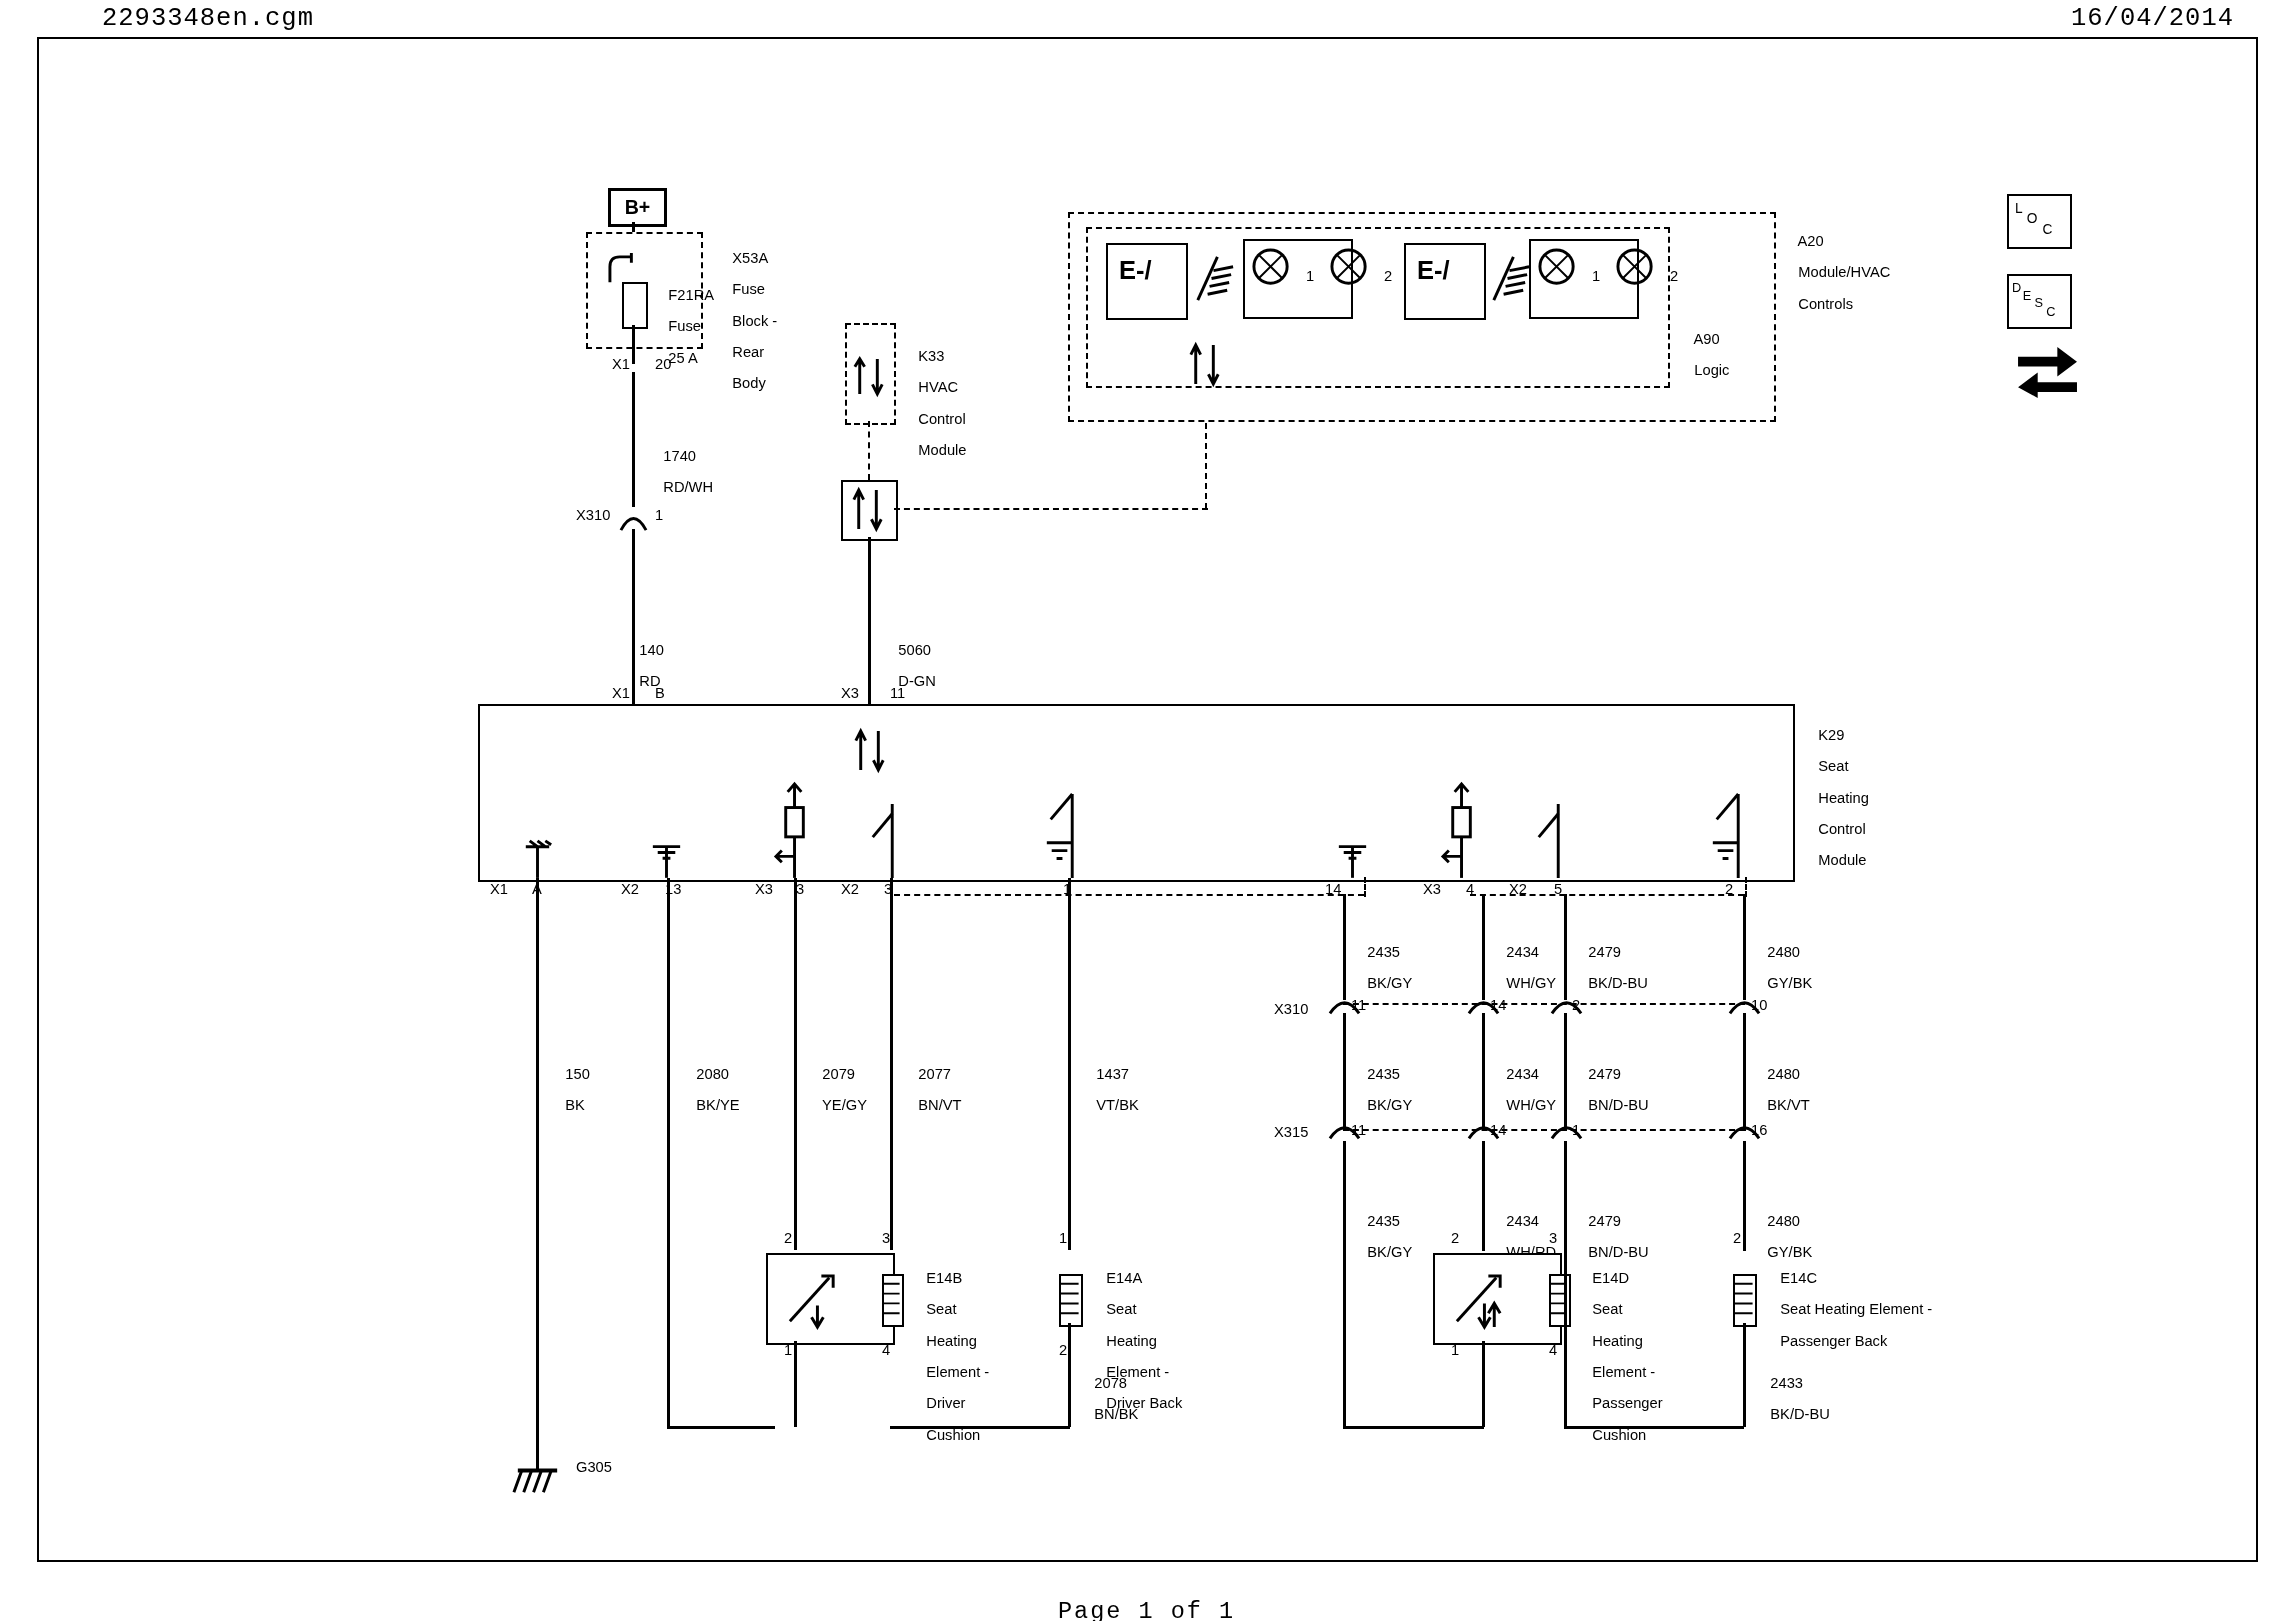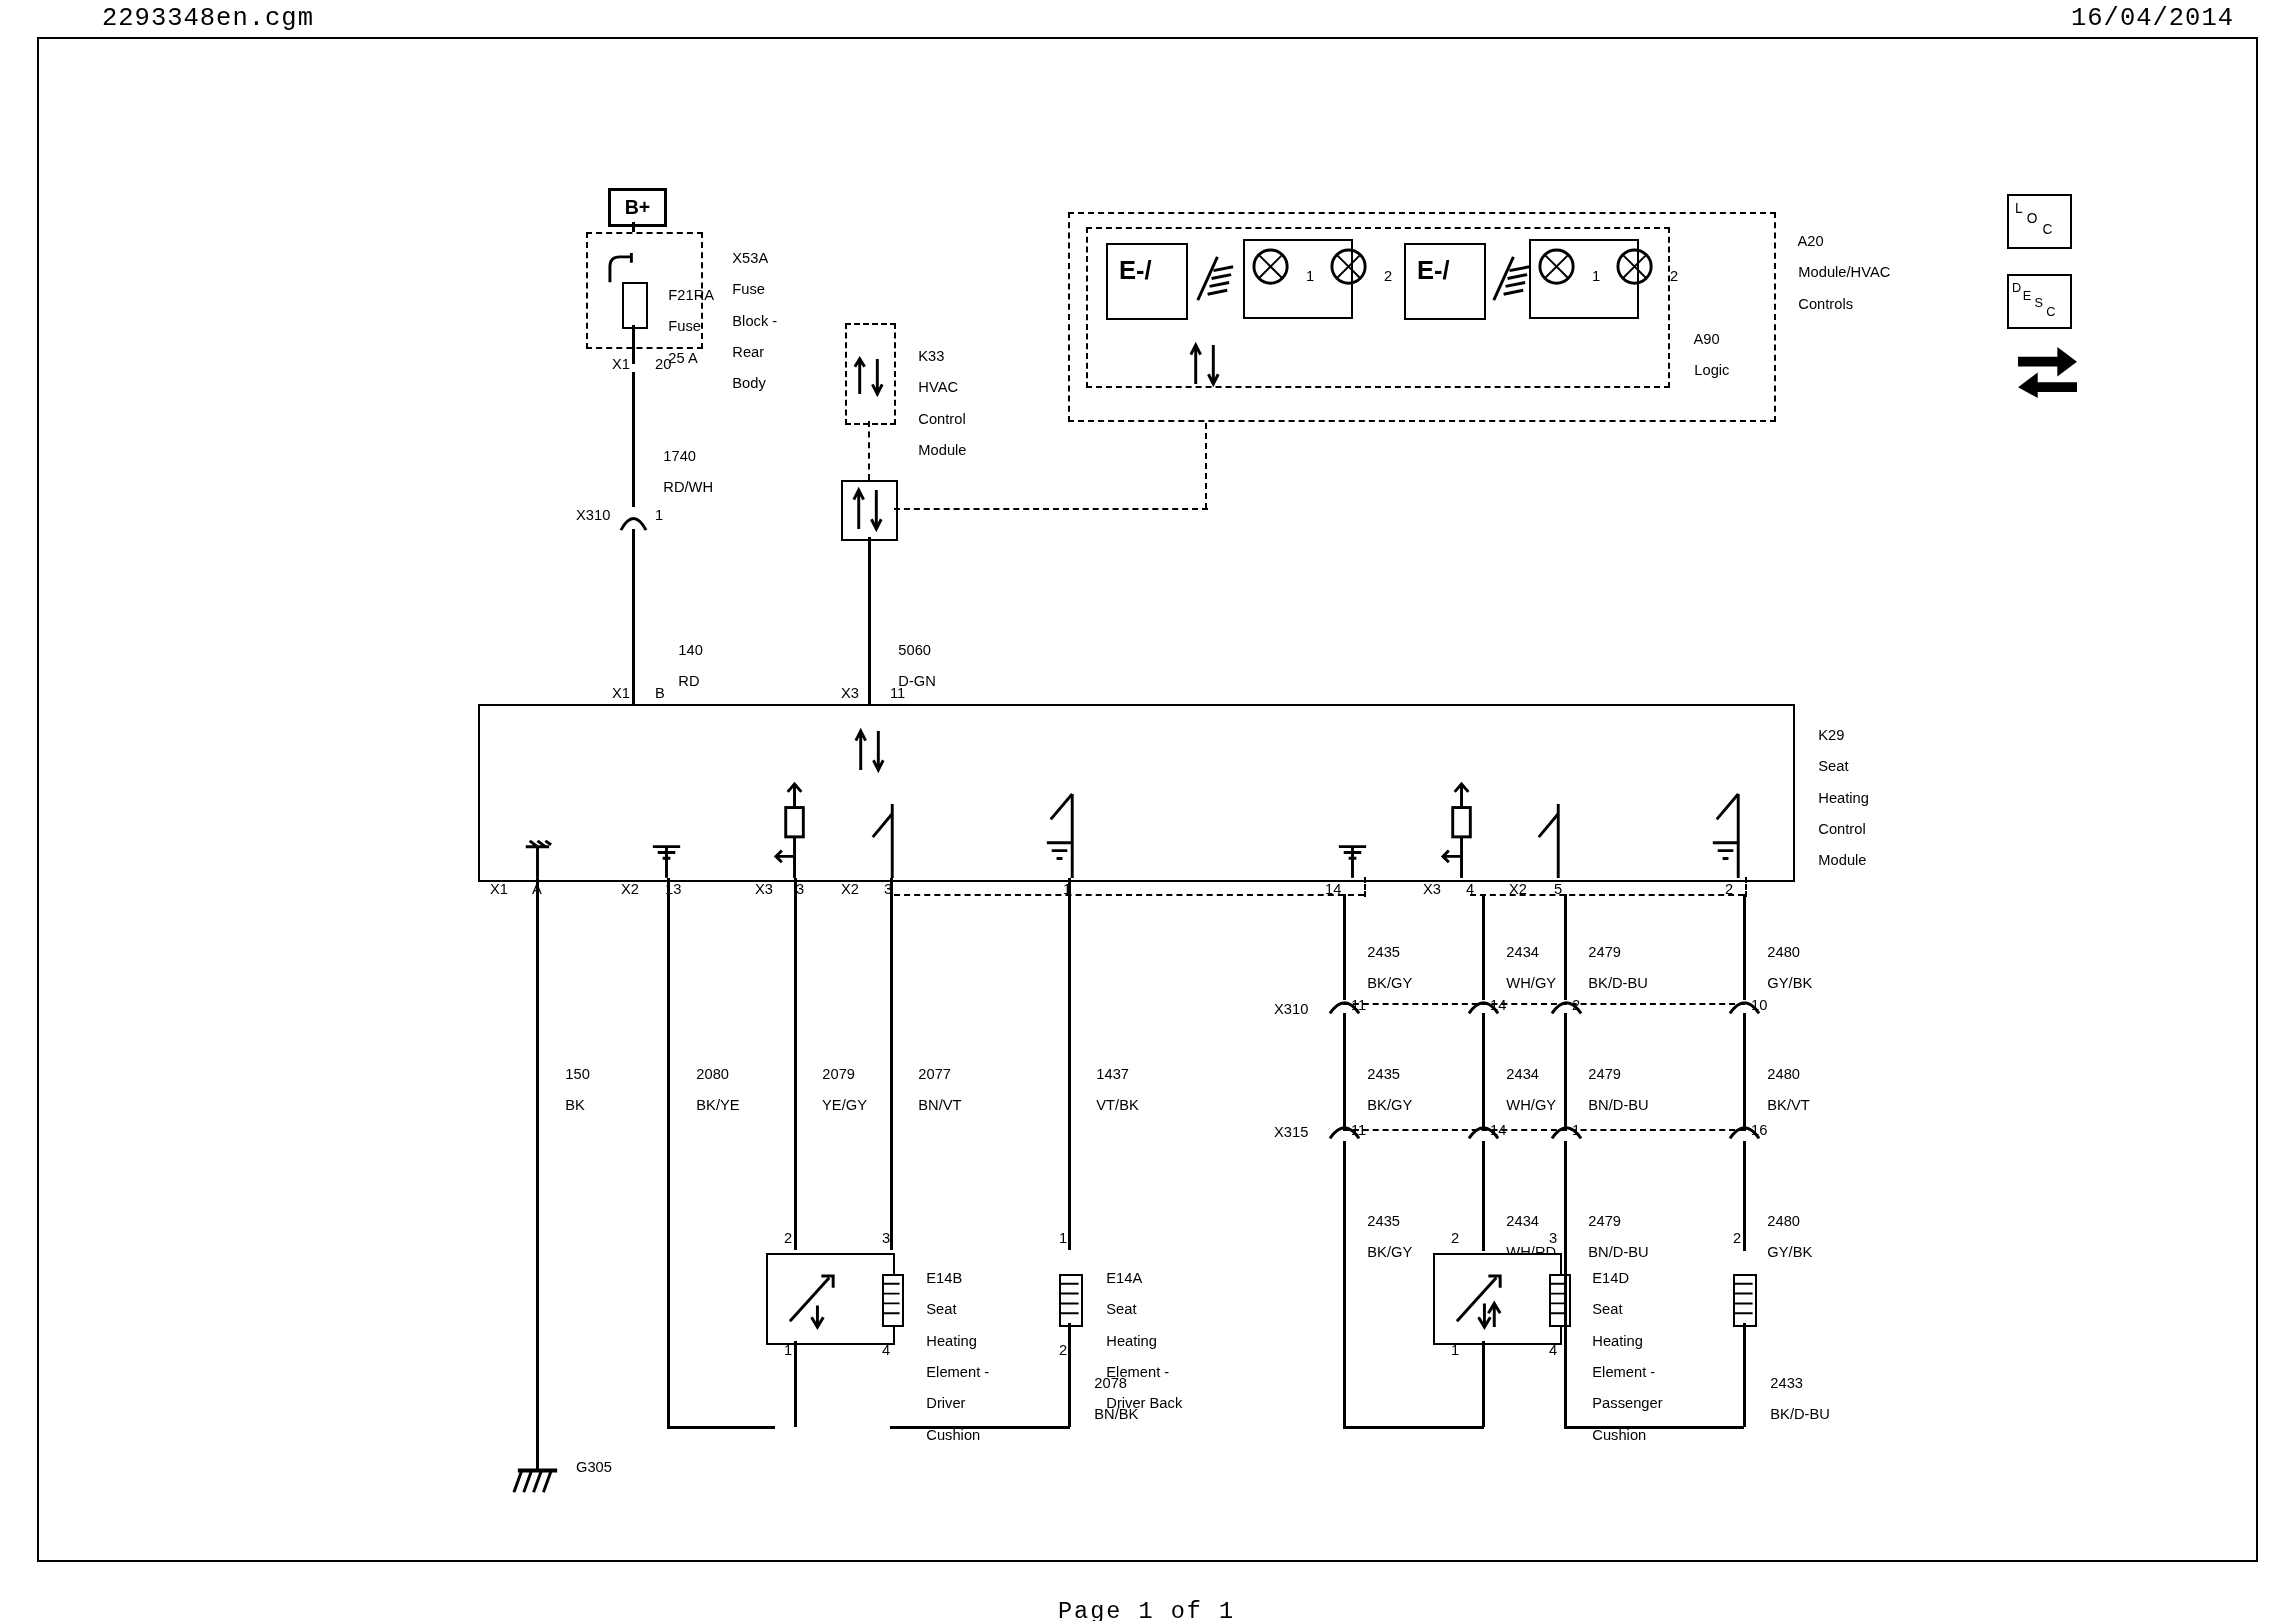--- a/index.html
+++ b/index.html
@@ -88,21 +88,21 @@
     <span>RD/WH</span>
   </div>
 
   <svg style="position:absolute;left:617px;top:505px;" width="33" height="29" viewBox="0 0 34 30">
     <path d="M4 26 Q17 2 30 26" stroke="#000" stroke-width="3" fill="none"></path>
   </svg>
   <div class="lbl" style="left:576px;top:508px;">X310</div>
   <div class="lbl" style="left:655px;top:508px;">1</div>
 
   <div class="vline" style="left:632px;top:529px;height:176px;"></div>
-  <div class="lbl" style="left:662px;top:627px;">
+  <div class="lbl" style="left:623px;top:627px;">
     <span>140</span><br>
     <span>RD</span>
   </div>
   <div class="lbl" style="left:612px;top:686px;">X1</div>
   <div class="lbl" style="left:655px;top:686px;">B</div>
   <div class="lbl" style="left:629px;top:714px;">B+</div>
 
   <div class="box dash" style="left:845px;top:323px;width:47px;height:98px;"></div>
   <svg style="position:absolute;left:848px;top:353px;" width="43" height="45" viewBox="0 0 44 46">
     <path d="M12 42 L12 8 M7 14 L12 6 L17 14" stroke="#000" stroke-width="3" fill="none"></path>
@@ -477,20 +477,25 @@
   </div>
   <div class="vline" style="left:1343px;top:1251px;height:176px;"></div>
   <div class="hline" style="left:1343px;top:1426px;width:141px;"></div>
   <div class="vline" style="left:1482px;top:1341px;height:86px;"></div>
 
   <div class="sq" style="left:1733px;top:1274px;width:19.6px;height:49px;"></div>
   <svg style="position:absolute;left:1733px;top:1274px;" width="19.6" height="49" viewBox="0 0 20 50">
     <path d="M0 10 L20 10 M0 20 L20 20 M0 30 L20 30 M0 40 L20 40" stroke="#000" stroke-width="2"></path>
   </svg>
   <div class="lbl" style="left:1733px;top:1231px;">2</div>
+  <div class="lbl" style="left:1764px;top:1255px;">
+    <span>E14C</span><br>
+    <span>Seat Heating Element -</span><br>
+    <span>Passenger Back</span>
+  </div>
   <div class="vline" style="left:1743px;top:1323px;height:104px;"></div>
   <div class="lbl" style="left:1754px;top:1360px;">
     <span>2433</span><br>
     <span>BK/D-BU</span>
   </div>
   <div class="hline" style="left:1564px;top:1426px;width:180px;"></div>
   <div class="vline" style="left:1564px;top:1251px;height:178px;"></div>
 
   <div class="footer mono">Page 1 of 1</div>
 

